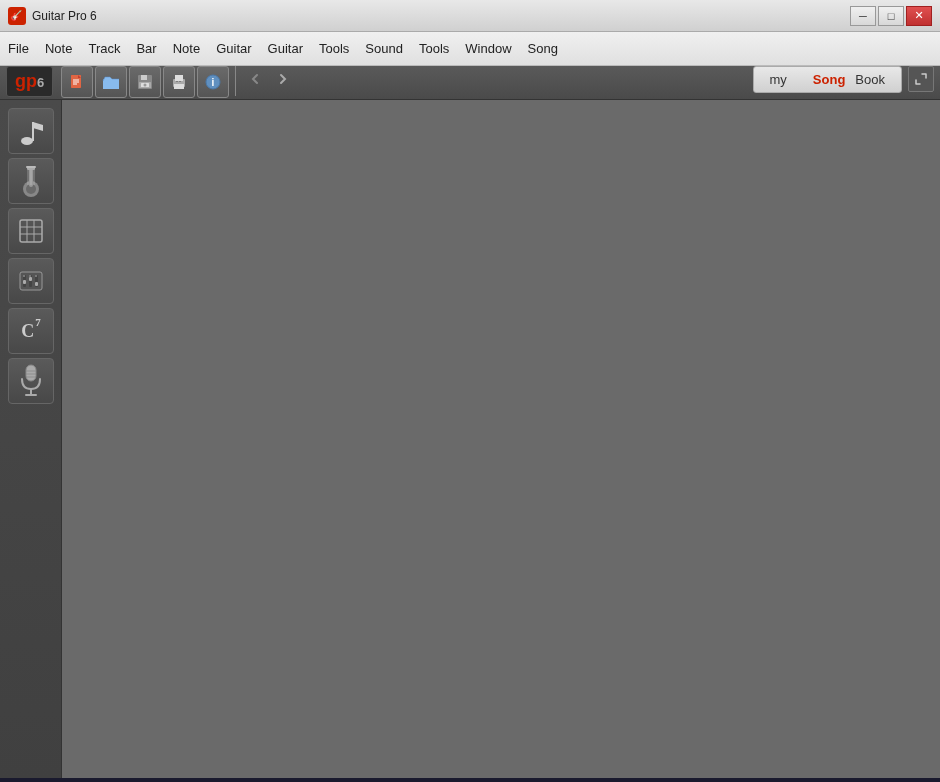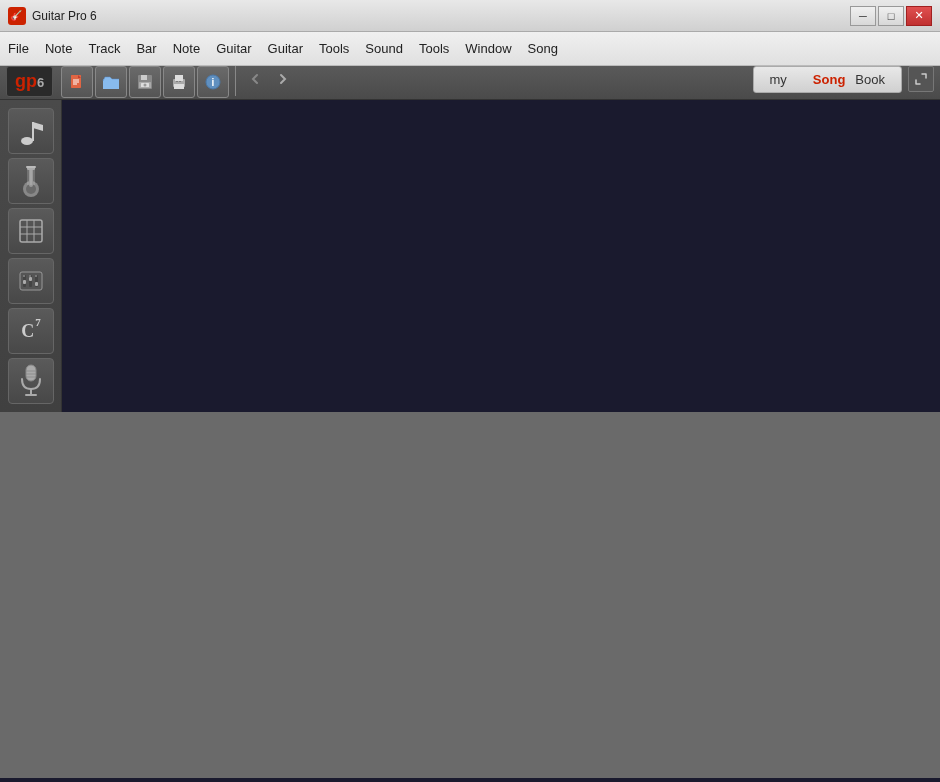--- a/index.html
+++ b/index.html
@@ -181,21 +181,20 @@
       font-size: 12px;
       margin-left: 4px;
       border-radius: 2px;
     }
 
     
     #main-layout {
       display: flex;
       width: 100%;
       height: calc(782px - 32px - 26px - 46px);
-      flex-direction: column;
     }
 
     
     #left-sidebar {
       width: 62px;
       background: linear-gradient(to bottom, #4a4a4a, #404040);
       display: flex;
       flex-direction: column;
       align-items: center;
       padding: 8px 0;

